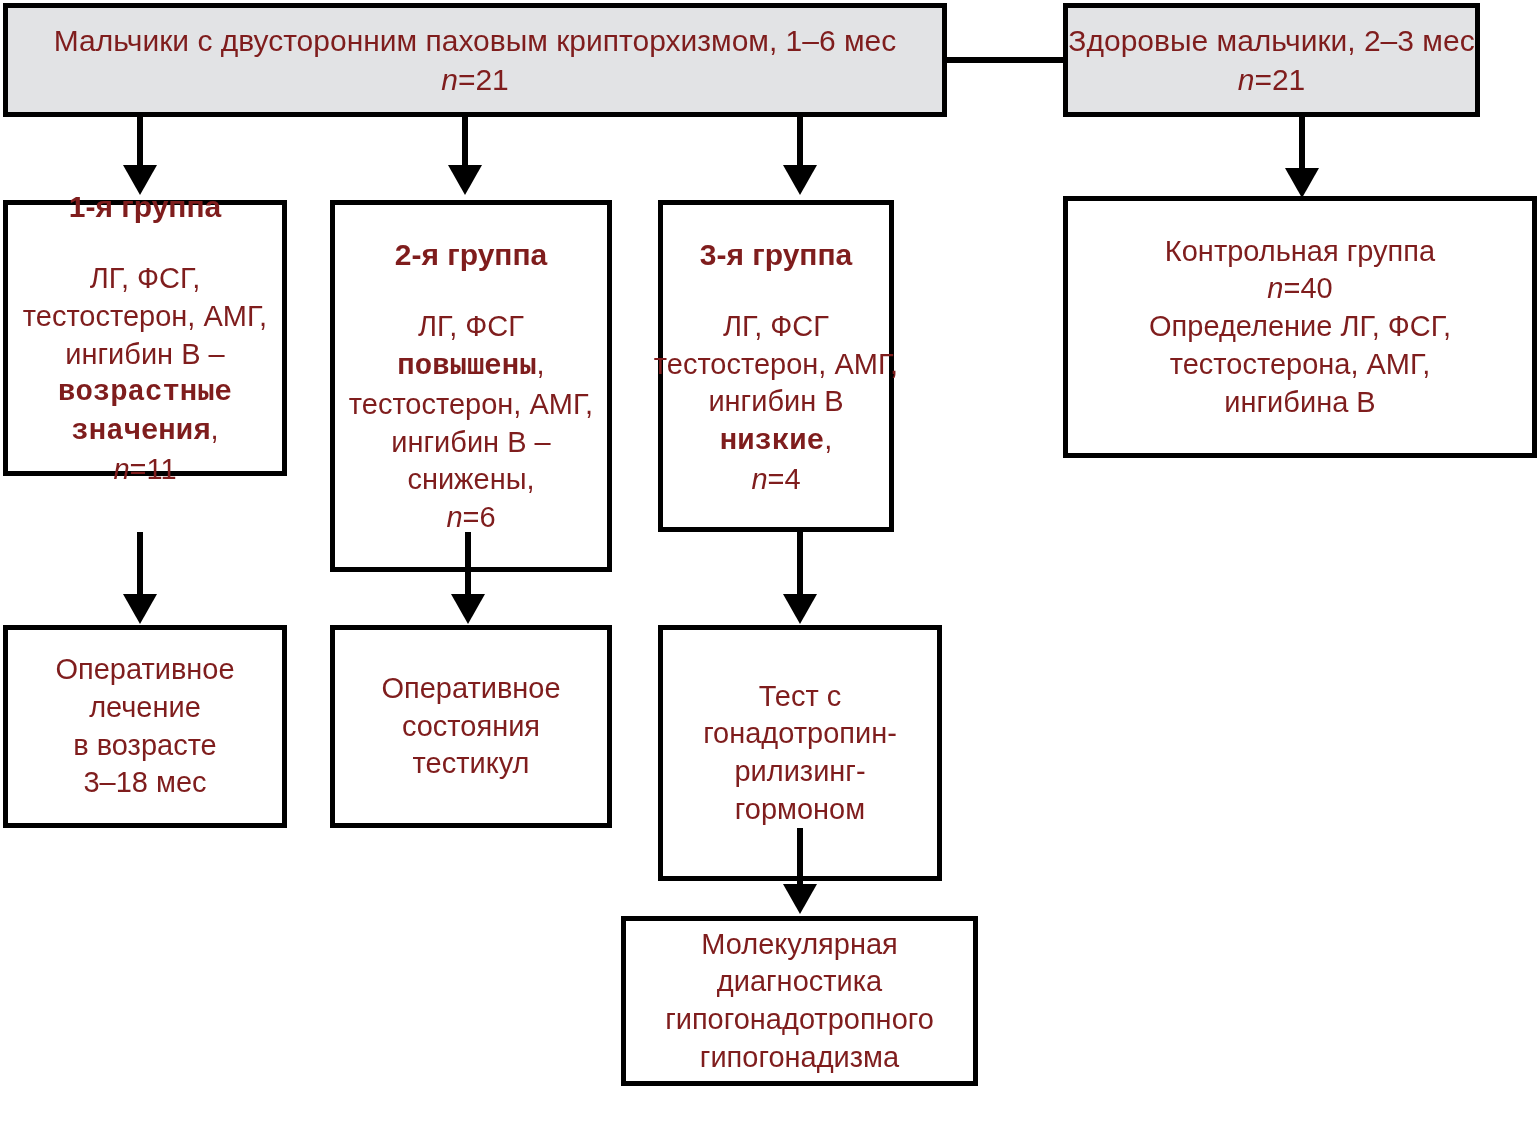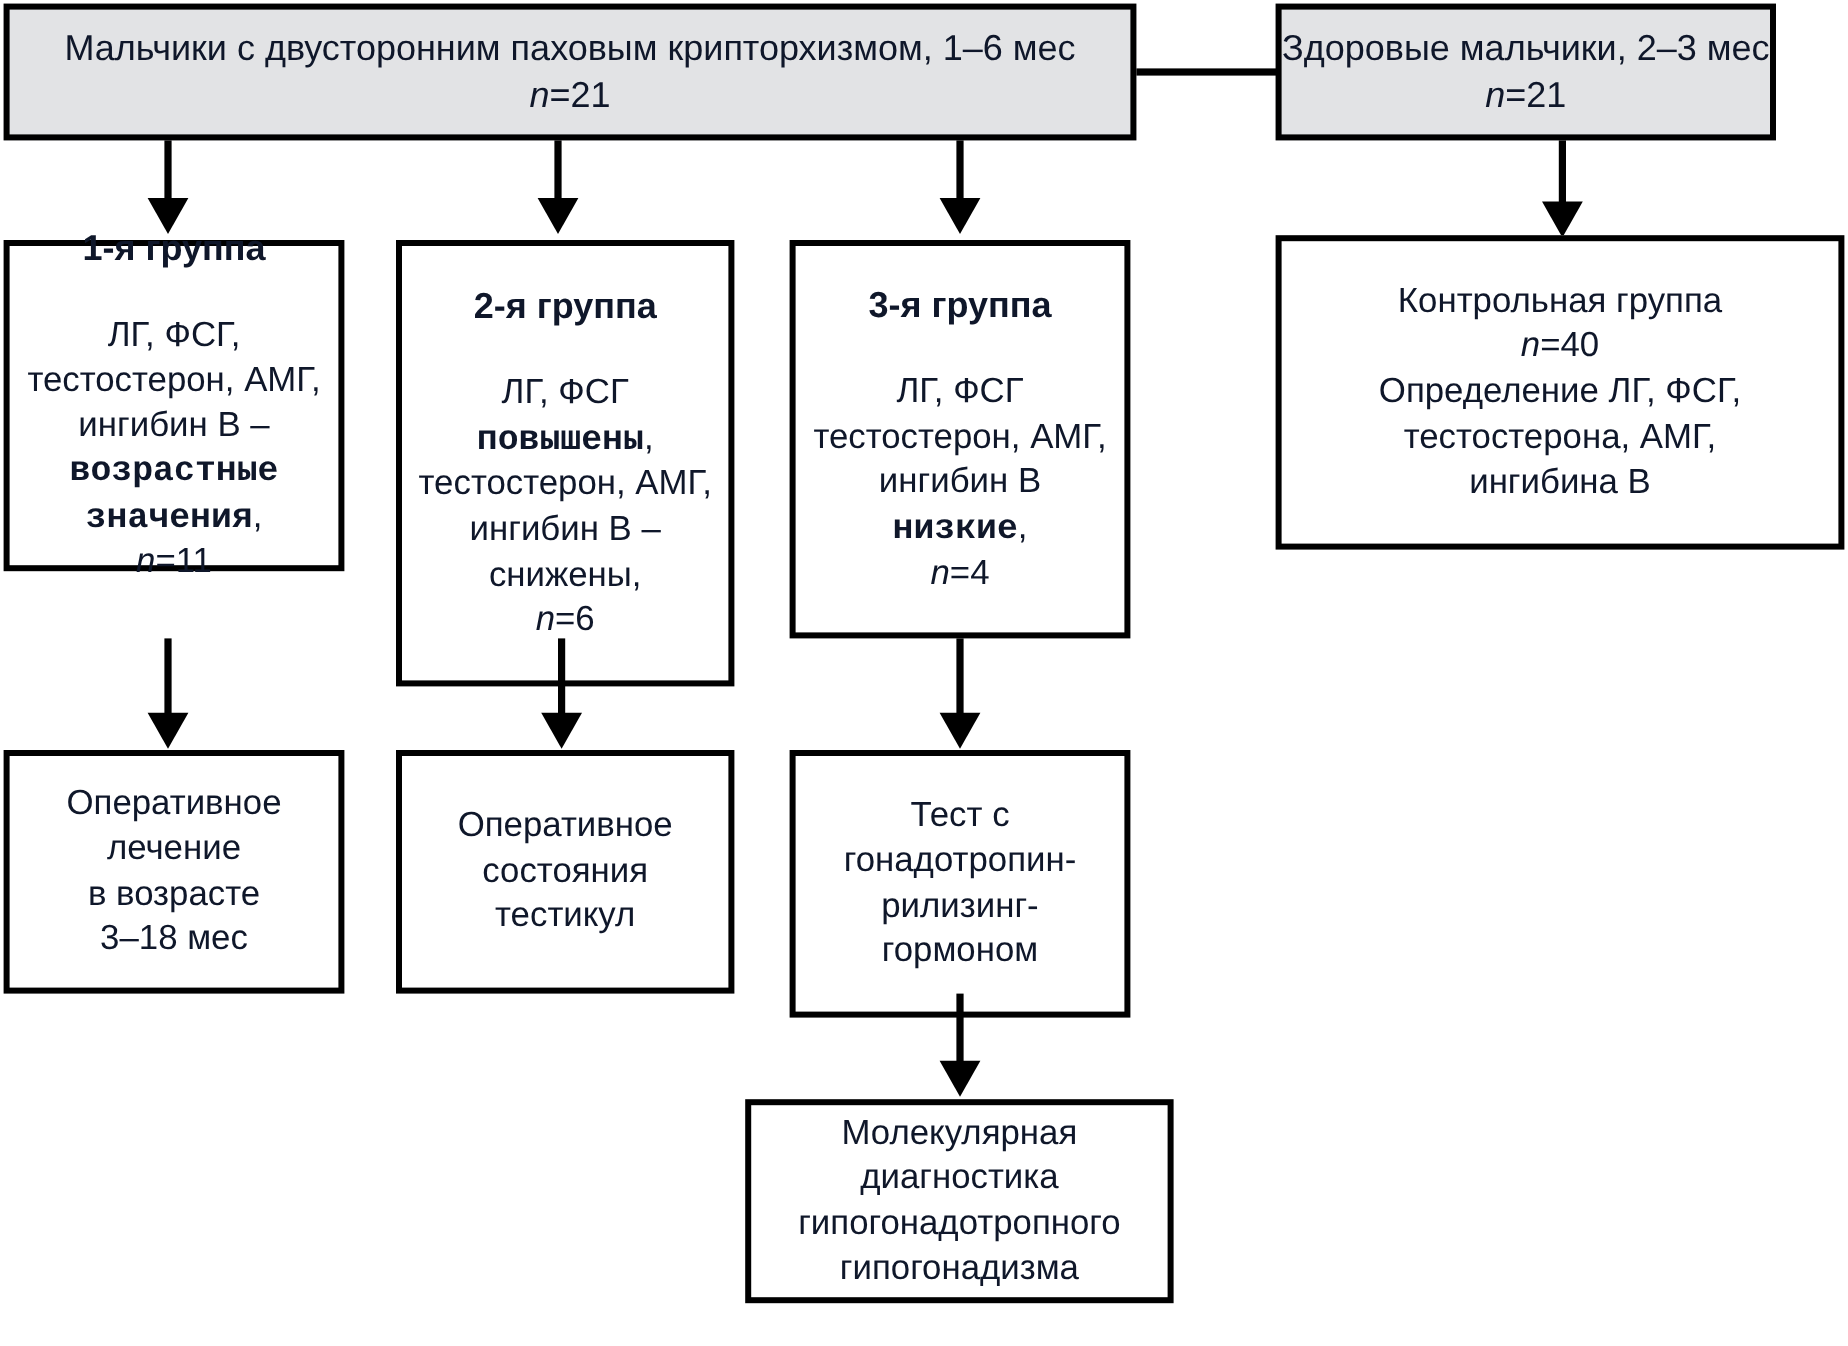--- a/index.html
+++ b/index.html
@@ -1,21 +1,21 @@
 <!DOCTYPE html>
 <html><head>
 <meta charset="utf-8">
 <style>
   html,body{margin:0;padding:0;background:#ffffff;}
   body{font-family:"Liberation Sans","DejaVu Sans",sans-serif;}
   #stage{position:relative;width:1540px;height:1122px;background:#ffffff;overflow:hidden;}
 
   .box{position:absolute;box-sizing:border-box;border:5px solid #000000;
        background:#ffffff;display:flex;flex-direction:column;align-items:center;
-       justify-content:center;text-align:center;color:#0f172a;}
+       justify-content:center;text-align:center;color:#7f1d1d;}
   .box.gray{background:#e2e3e5;}
 
   .line{font-size:29px;line-height:1.30;white-space:nowrap;}
   .line.big{font-size:30px;}
   .b{font-weight:bold;font-family:Liberation Mono, monospace;}
   .it{font-style:italic;}
   .title{font-size:30px;font-weight:bold;line-height:1.3;margin-bottom:34px;}
 
   
   .vline{position:absolute;background:#000000;width:6px;}
@@ -66,21 +66,21 @@
   <div class="box" style="left:330px;top:200px;width:282px;height:372px;">
     <div class="title">2-я группа</div>
     <div class="line">ЛГ, ФСГ</div>
     <div class="line"><span class="b">повышены</span><span>,</span></div>
     <div class="line">тестостерон, АМГ,</div>
     <div class="line">ингибин В –</div>
     <div class="line">снижены,</div>
     <div class="line"><span class="it">n</span><span>=6</span></div>
   </div>
 
-  <div class="box" style="left:658px;top:200px;width:284px;height:332px;justify-content:flex-start;padding-top:30px;">
+  <div class="box" style="left:658px;top:200px;width:236px;height:332px;justify-content:flex-start;padding-top:30px;">
     <div class="title">3-я группа</div>
     <div class="line">ЛГ, ФСГ</div>
     <div class="line">тестостерон, АМГ,</div>
     <div class="line">ингибин В</div>
     <div class="line"><span class="b">низкие</span><span>,</span></div>
     <div class="line"><span class="it">n</span><span>=4</span></div>
   </div>
 
   <div class="box" style="left:1063px;top:196px;width:474px;height:262px;">
     <div class="line">Контрольная группа</div>
@@ -105,21 +105,21 @@
     <div class="line">в возрасте</div>
     <div class="line">3–18 мес</div>
   </div>
 
   <div class="box" style="left:330px;top:625px;width:282px;height:203px;">
     <div class="line">Оперативное</div>
     <div class="line">состояния</div>
     <div class="line">тестикул</div>
   </div>
 
-  <div class="box" style="left:658px;top:625px;width:284px;height:223px;">
+  <div class="box" style="left:658px;top:625px;width:284px;height:256px;">
     <div class="line">Тест с</div>
     <div class="line">гонадотропин-</div>
     <div class="line">рилизинг-</div>
     <div class="line">гормоном</div>
   </div>
 
   <div class="vline" style="left:797px;top:828px;height:62px;"></div>
   <div class="arrowhead" style="left:783px;top:884px;"></div>
 
   <div class="box" style="left:621px;top:916px;width:357px;height:170px;">

